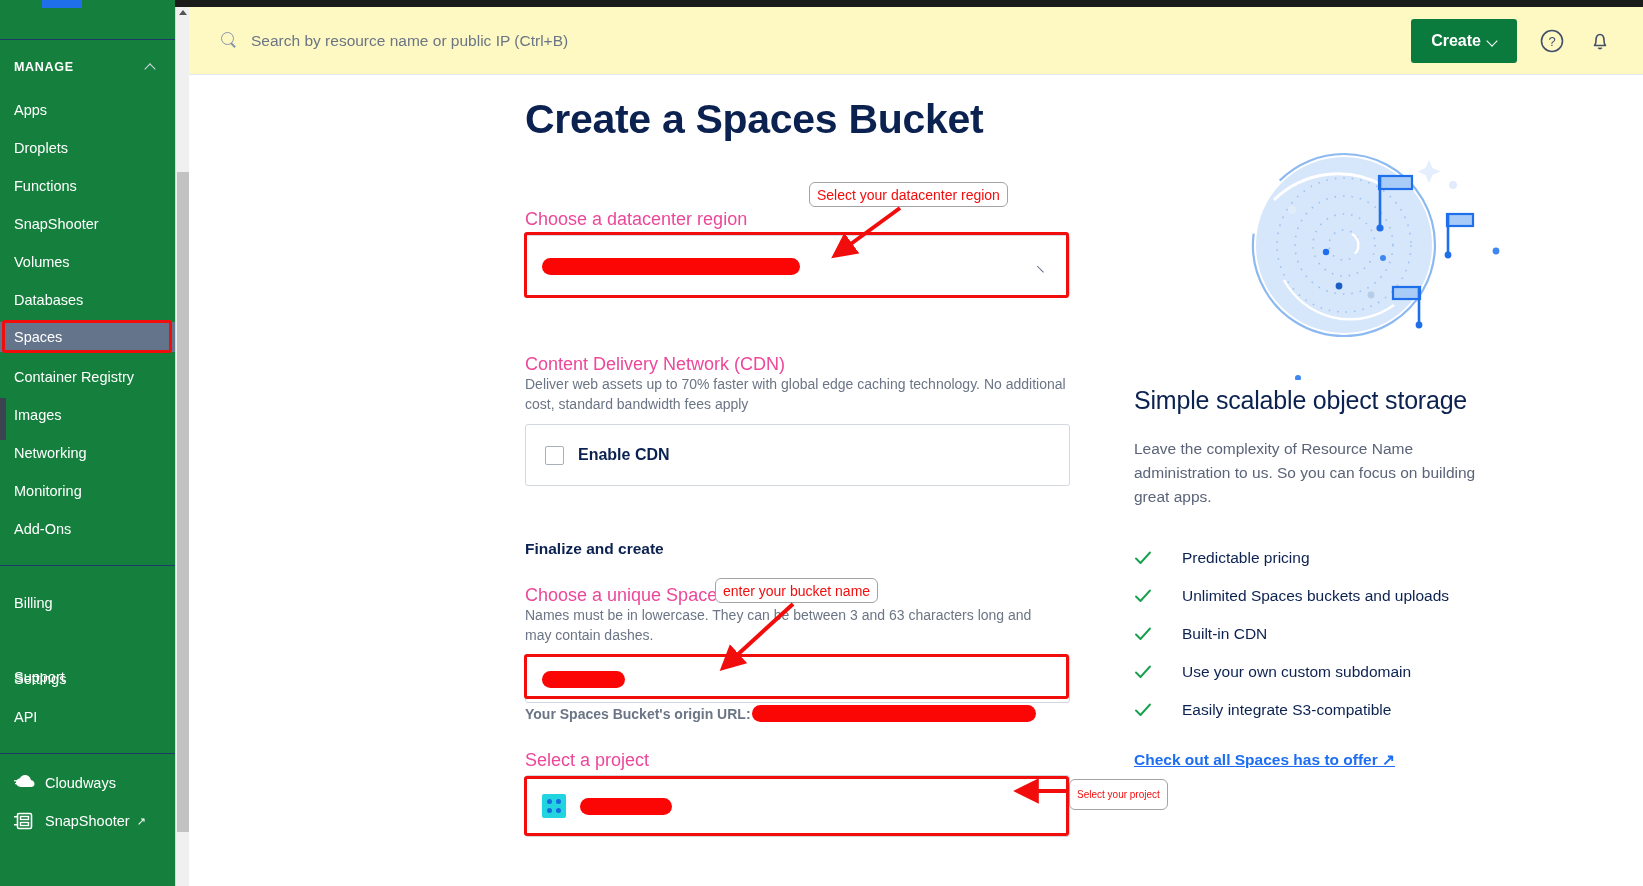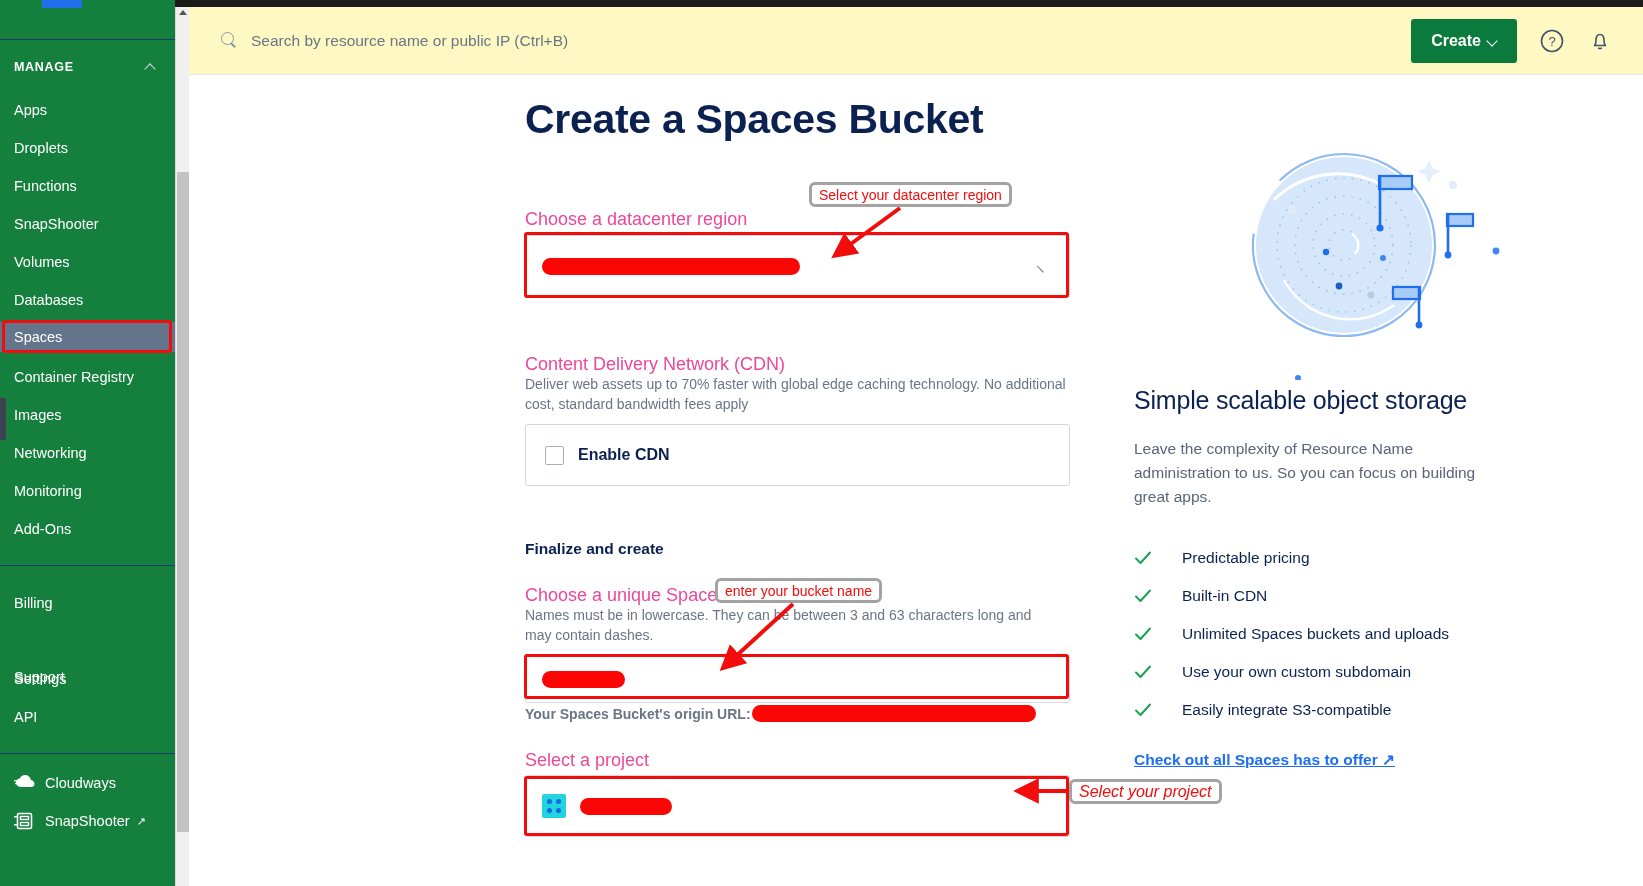--- a/index.html
+++ b/index.html
@@ -222,21 +222,21 @@
     margin-top: 22px; font-size: 15.5px; color: #1d6ef2; font-weight: bold;
     text-decoration: underline; cursor: pointer; display: inline-block;
   }
 
   
   .anno-box {
     position: absolute; border: 3px solid #f20d0d; border-radius: 3px;
     pointer-events: none;
   }
   .anno-label {
-    position: absolute; border: 3px solid #a3a3a3; border-radius: 6px;
+    position: absolute; border: 1px solid #a3a3a3; border-radius: 6px;
     background: #ffffff; color: #f20d0d;
     font-size: 14px; display: flex; align-items: center; justify-content: center;
     padding: 0 7px; white-space: nowrap;
   }
   .anno-svg { position: absolute; left: 0; top: 0; pointer-events: none; }
 </style>
 </head>
 <body>
 
 <div class="screen">
@@ -468,29 +468,29 @@
               </svg>
           </span>
           <span>Predictable pricing</span>
         </div>
         <div class="promo-li">
           <span class="check-mark">
             <svg width="18" height="18" viewBox="0 0 18 18">
                 <path d="M2,9.5 L6.5,14 L16,3.5" fill="none" stroke="#17a04e" stroke-width="1.9" stroke-linecap="round" stroke-linejoin="round"></path>
               </svg>
           </span>
-          <span>Built-in CDN</span>
+          <span>Unlimited Spaces buckets and uploads</span>
         </div>
         <div class="promo-li">
           <span class="check-mark">
             <svg width="18" height="18" viewBox="0 0 18 18">
                 <path d="M2,9.5 L6.5,14 L16,3.5" fill="none" stroke="#17a04e" stroke-width="1.9" stroke-linecap="round" stroke-linejoin="round"></path>
               </svg>
           </span>
-          <span>Unlimited Spaces buckets and uploads</span>
+          <span>Built-in CDN</span>
         </div>
         <div class="promo-li">
           <span class="check-mark">
             <svg width="18" height="18" viewBox="0 0 18 18">
                 <path d="M2,9.5 L6.5,14 L16,3.5" fill="none" stroke="#17a04e" stroke-width="1.9" stroke-linecap="round" stroke-linejoin="round"></path>
               </svg>
           </span>
           <span>Use your own custom subdomain</span>
         </div>
         <div class="promo-li">
@@ -512,21 +512,21 @@
   <div class="anno-box" style="left:524px; top:654px; width:545px; height:45px;"></div>
 
   <div class="anno-box" style="left:524px; top:776px; width:545px; height:60px;"></div>
 
   <div class="anno-label" style="left:809px; top:182px; height:25px;">
     <span>Select your datacenter region</span>
   </div>
   <div class="anno-label" style="left:715px; top:578px; height:25px;">
     <span>enter your bucket name</span>
   </div>
-  <div class="anno-label" style="left:1069px; top:779px; height:25px; font-size:16px;font-style:italic;">
+  <div class="anno-label" style="left:1069px; top:779px; height:31px; font-size:10px;">
     <span>Select your project</span>
   </div>
 
   <svg class="anno-svg" width="1643" height="886">
     <defs>
       <marker id="ah" markerWidth="7" markerHeight="7" refX="1.2" refY="3.2" orient="auto">
         <path d="M0,0 L6.4,3.2 L0,6.4 z" fill="#f20d0d"></path>
       </marker>
     </defs>
     <line x1="900" y1="208" x2="848" y2="246" stroke="#f20d0d" stroke-width="4" marker-end="url(#ah)"></line>

